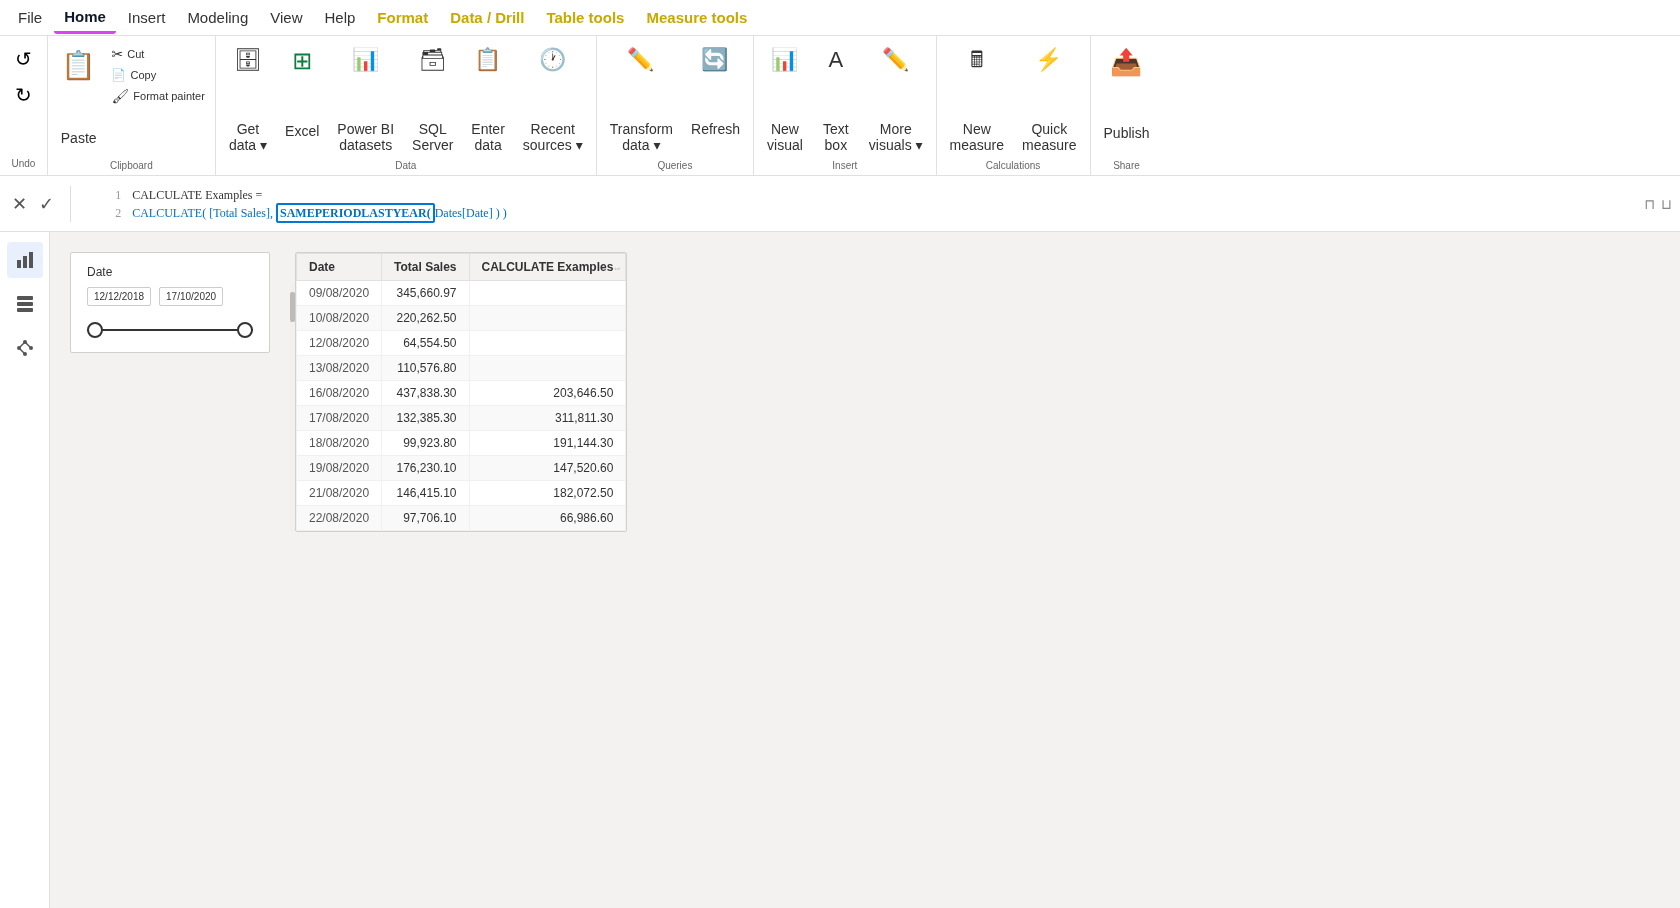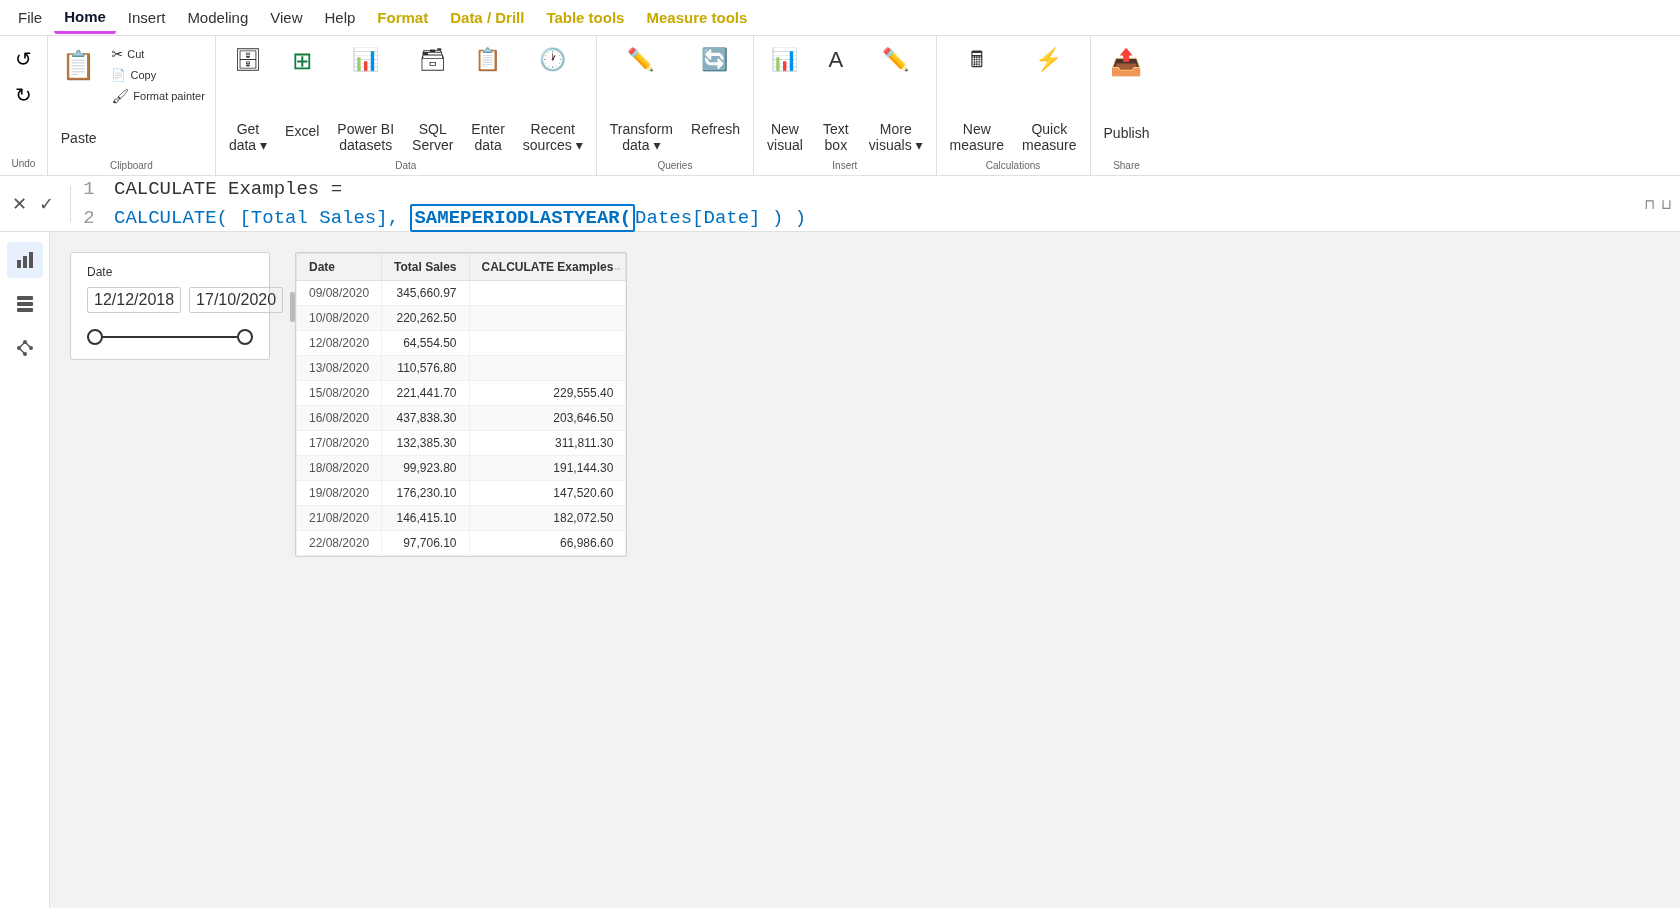--- a/index.html
+++ b/index.html
@@ -125,24 +125,25 @@
       gap: 4px;
     }
     .formula-actions span {
       font-size: 18px;
       cursor: pointer;
       color: #555;
       padding: 2px 4px;
     }
     .formula-text {
       flex: 1;
-      font-family: Liberation Mono, monospace;
-      font-size: 19px;
+      font-family: Liberation Serif, serif;
+      font-size: 12px;
       color: #333;
       line-height: 1.5;
+      margin-left: 32px;
     }
     .formula-text .line { display: block; }
     .formula-text .line-num { color: #999; margin-right: 8px; }
     .formula-text .keyword { color: #0070c0; }
 
     
     .canvas-content {
       position: absolute;
       top: 0; left: 0; right: 0; bottom: 0;
       display: flex;
@@ -158,21 +159,21 @@
       border: 1px solid #d0d0d0;
       padding: 12px 16px;
       width: 200px;
       border-radius: 2px;
     }
     .slicer-label { font-size: 12px; color: #333; margin-bottom: 8px; font-weight: 500; }
     .slicer-dates { display: flex; gap: 8px; margin-bottom: 14px; }
     .slicer-date-box {
       border: 1px solid #ccc;
       padding: 3px 6px;
-      font-size: 16px;
+      font-size: 10px;
       color: #333;
       border-radius: 2px;
     }
     .slicer-slider {
       position: relative;
       height: 20px;
       display: flex;
       align-items: center;
     }
     .slider-track {
@@ -496,25 +497,20 @@
                   <td class="date">12/08/2020</td>
                   <td class="number">64,554.50</td>
                   <td class="number"></td>
                 </tr>
                 <tr>
                   <td class="date">13/08/2020</td>
                   <td class="number">110,576.80</td>
                   <td class="number"></td>
                 </tr>
                 <tr>
-                  <td class="date">15/08/2020</td>
-                  <td class="number">221,441.70</td>
-                  <td class="number">229,555.40</td>
-                </tr>
-                <tr>
                   <td class="date">16/08/2020</td>
                   <td class="number">437,838.30</td>
                   <td class="number">203,646.50</td>
                 </tr>
                 <tr>
                   <td class="date">17/08/2020</td>
                   <td class="number">132,385.30</td>
                   <td class="number">311,811.30</td>
                 </tr>
                 <tr>

